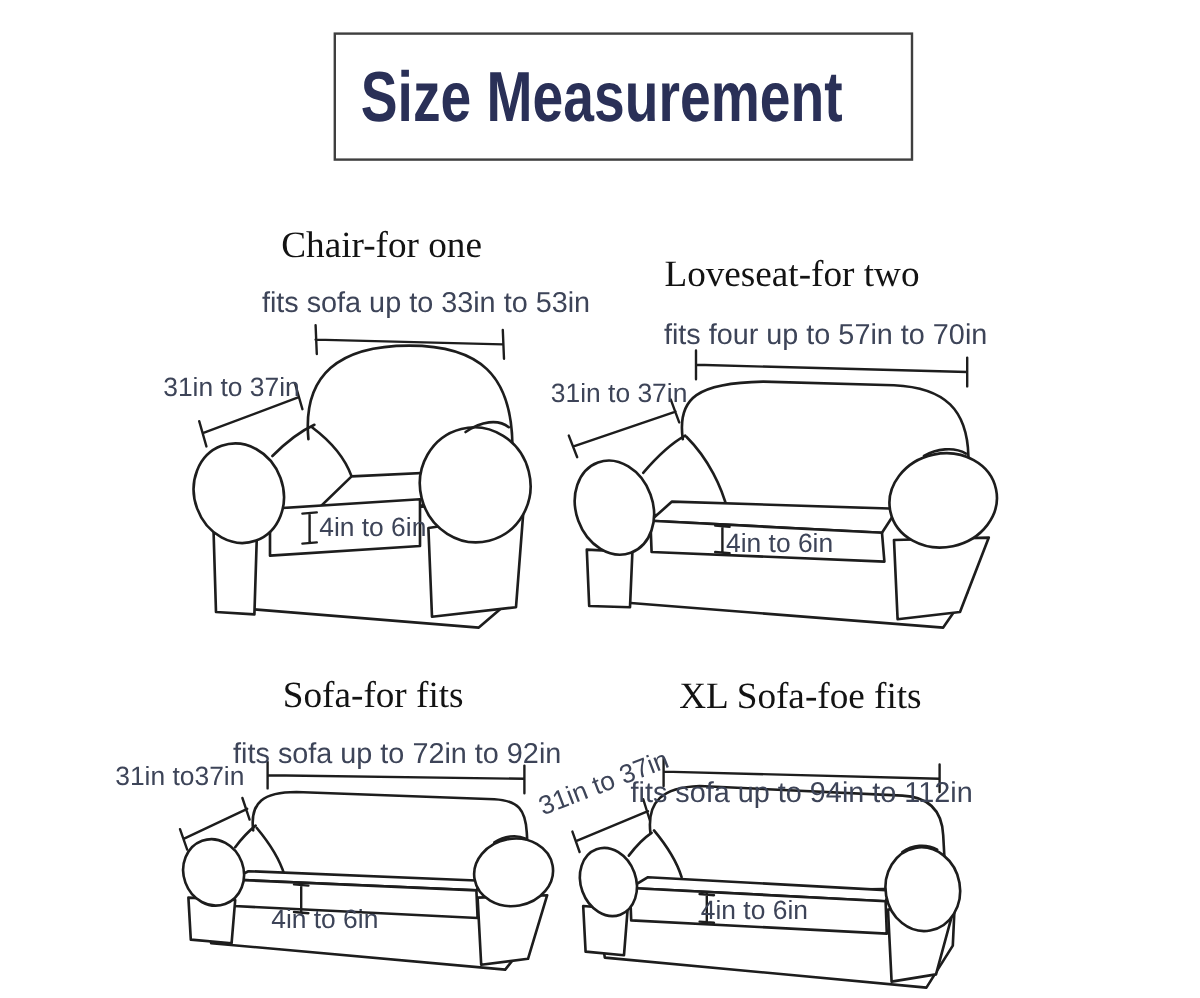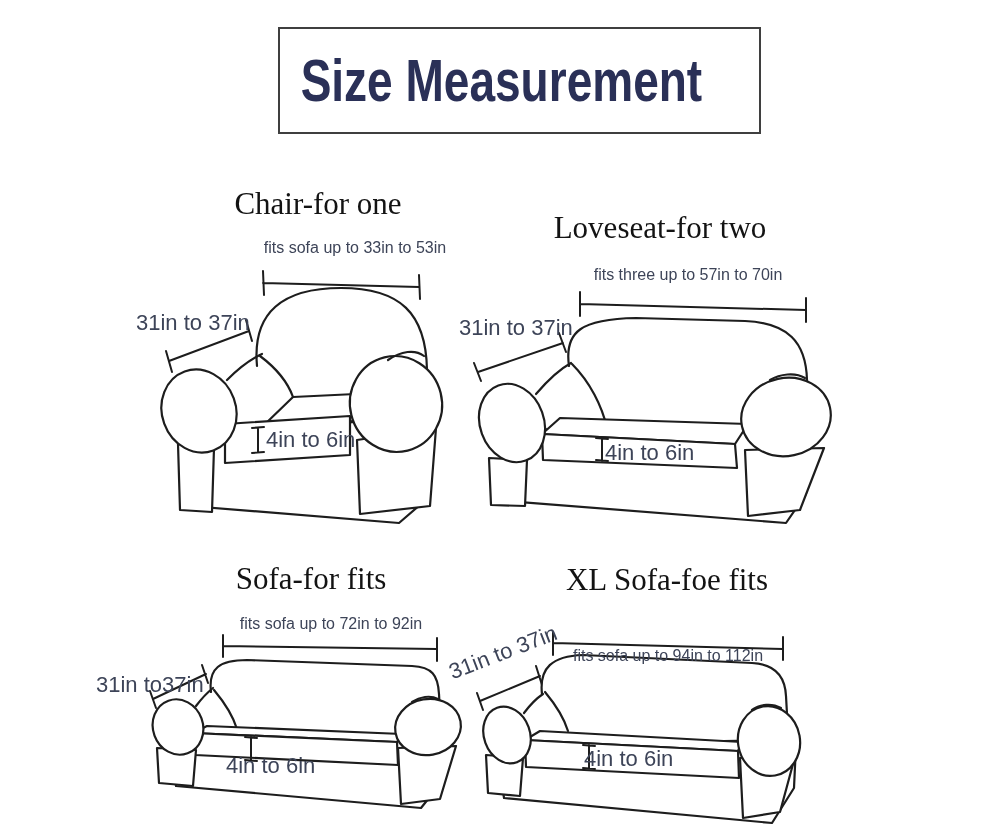--- a/index.html
+++ b/index.html
@@ -16,21 +16,21 @@
   }
   .banner-text{
     font-size:59px;font-weight:bold;color:#2a3057;
     transform:scaleX(0.78);letter-spacing:0px;white-space:nowrap;
   }
   .sec-title{
     font-family:"Liberation Serif", serif;
     font-size:31px;color:#131313;text-align:center;white-space:nowrap;
   }
   .fits{
-    font-size:16px;color:#3d4458;text-align:center;white-space:nowrap;
+    font-size:24px;color:#3d4458;text-align:center;white-space:nowrap;
   }
   .meas{
     font-size:22px;color:#3d4458;white-space:nowrap;
   }
   .rot{
     transform:rotate(-21deg);transform-origin:0 50%;
   }
   svg.art{position:absolute;left:0;top:0;}
   .art path,.art ellipse{
     stroke:#1d1d1d;stroke-width:2.2;fill:none;
@@ -137,25 +137,25 @@
 <div class="banner">
   <div class="banner-text">Size Measurement</div>
 </div>
 
 <div class="abs sec-title" style="left:168px;top:186px;width:300px;">Chair-for one</div>
 <div class="abs fits" style="left:205px;top:239px;width:300px;">fits sofa up to 33in to 53in</div>
 <div class="abs meas" style="left:136px;top:310px;">31in to 37in</div>
 <div class="abs meas" style="left:266px;top:427px;">4in to 6in</div>
 
 <div class="abs sec-title" style="left:510px;top:210px;width:300px;">Loveseat-for two</div>
-<div class="abs fits" style="left:538px;top:266px;width:300px;">fits three up to 57in to 70in</div>
+<div class="abs fits" style="left:538px;top:266px;width:300px;">fits four up to 57in to 70in</div>
 <div class="abs meas" style="left:459px;top:315px;">31in to 37in</div>
 <div class="abs meas" style="left:605px;top:440px;">4in to 6in</div>
 
 <div class="abs sec-title" style="left:161px;top:561px;width:300px;">Sofa-for fits</div>
 <div class="abs fits" style="left:181px;top:615px;width:300px;">fits sofa up to 72in to 92in</div>
-<div class="abs meas" style="left:96px;top:672px;">31in to37in</div>
+<div class="abs meas" style="left:96px;top:634px;">31in to37in</div>
 <div class="abs meas" style="left:226px;top:753px;">4in to 6in</div>
 
 <div class="abs sec-title" style="left:517px;top:562px;width:300px;">XL Sofa-foe fits</div>
 <div class="abs fits" style="left:518px;top:611px;width:300px;margin-top:36px;">fits sofa up to 94in to 112in</div>
 <div class="abs meas rot" style="left:450px;top:660px;">31in to 37in</div>
 <div class="abs meas" style="left:584px;top:746px;">4in to 6in</div>
 
 </body></html>

